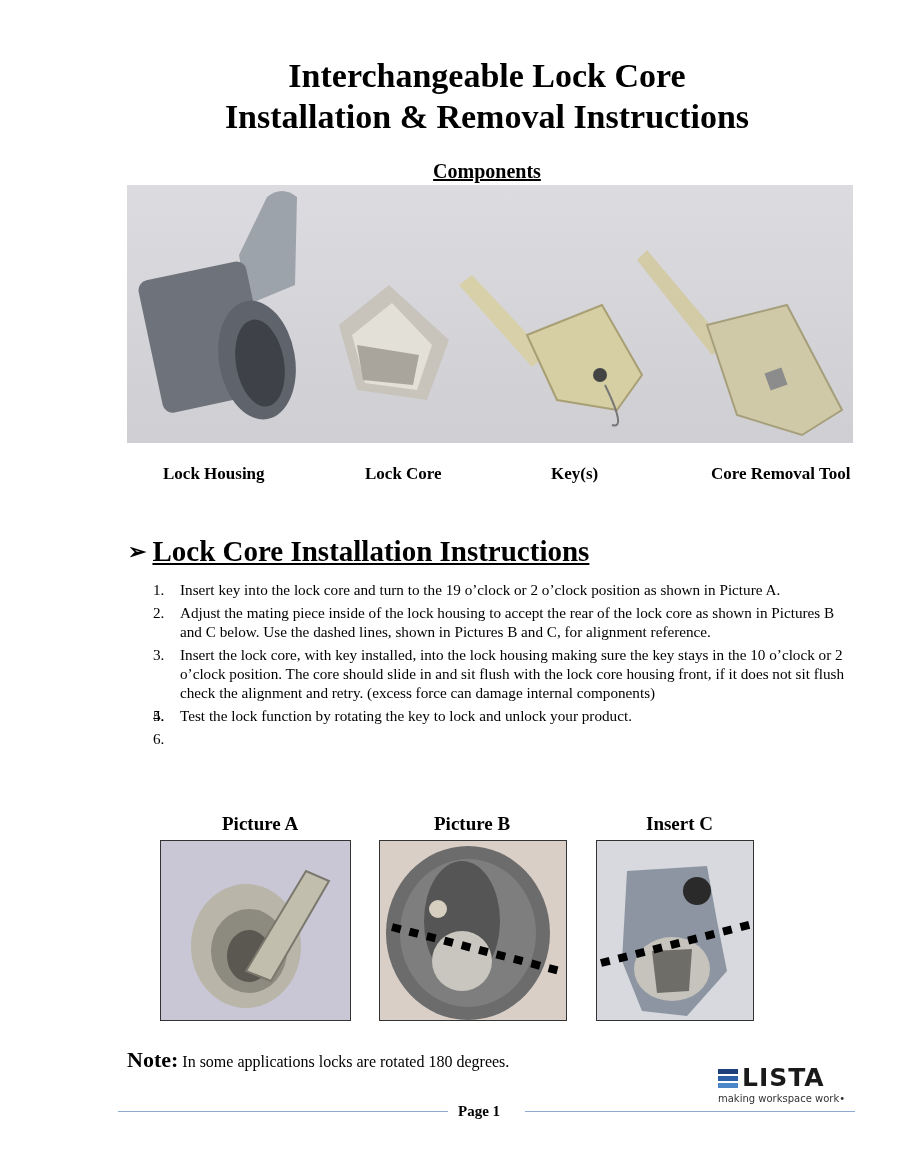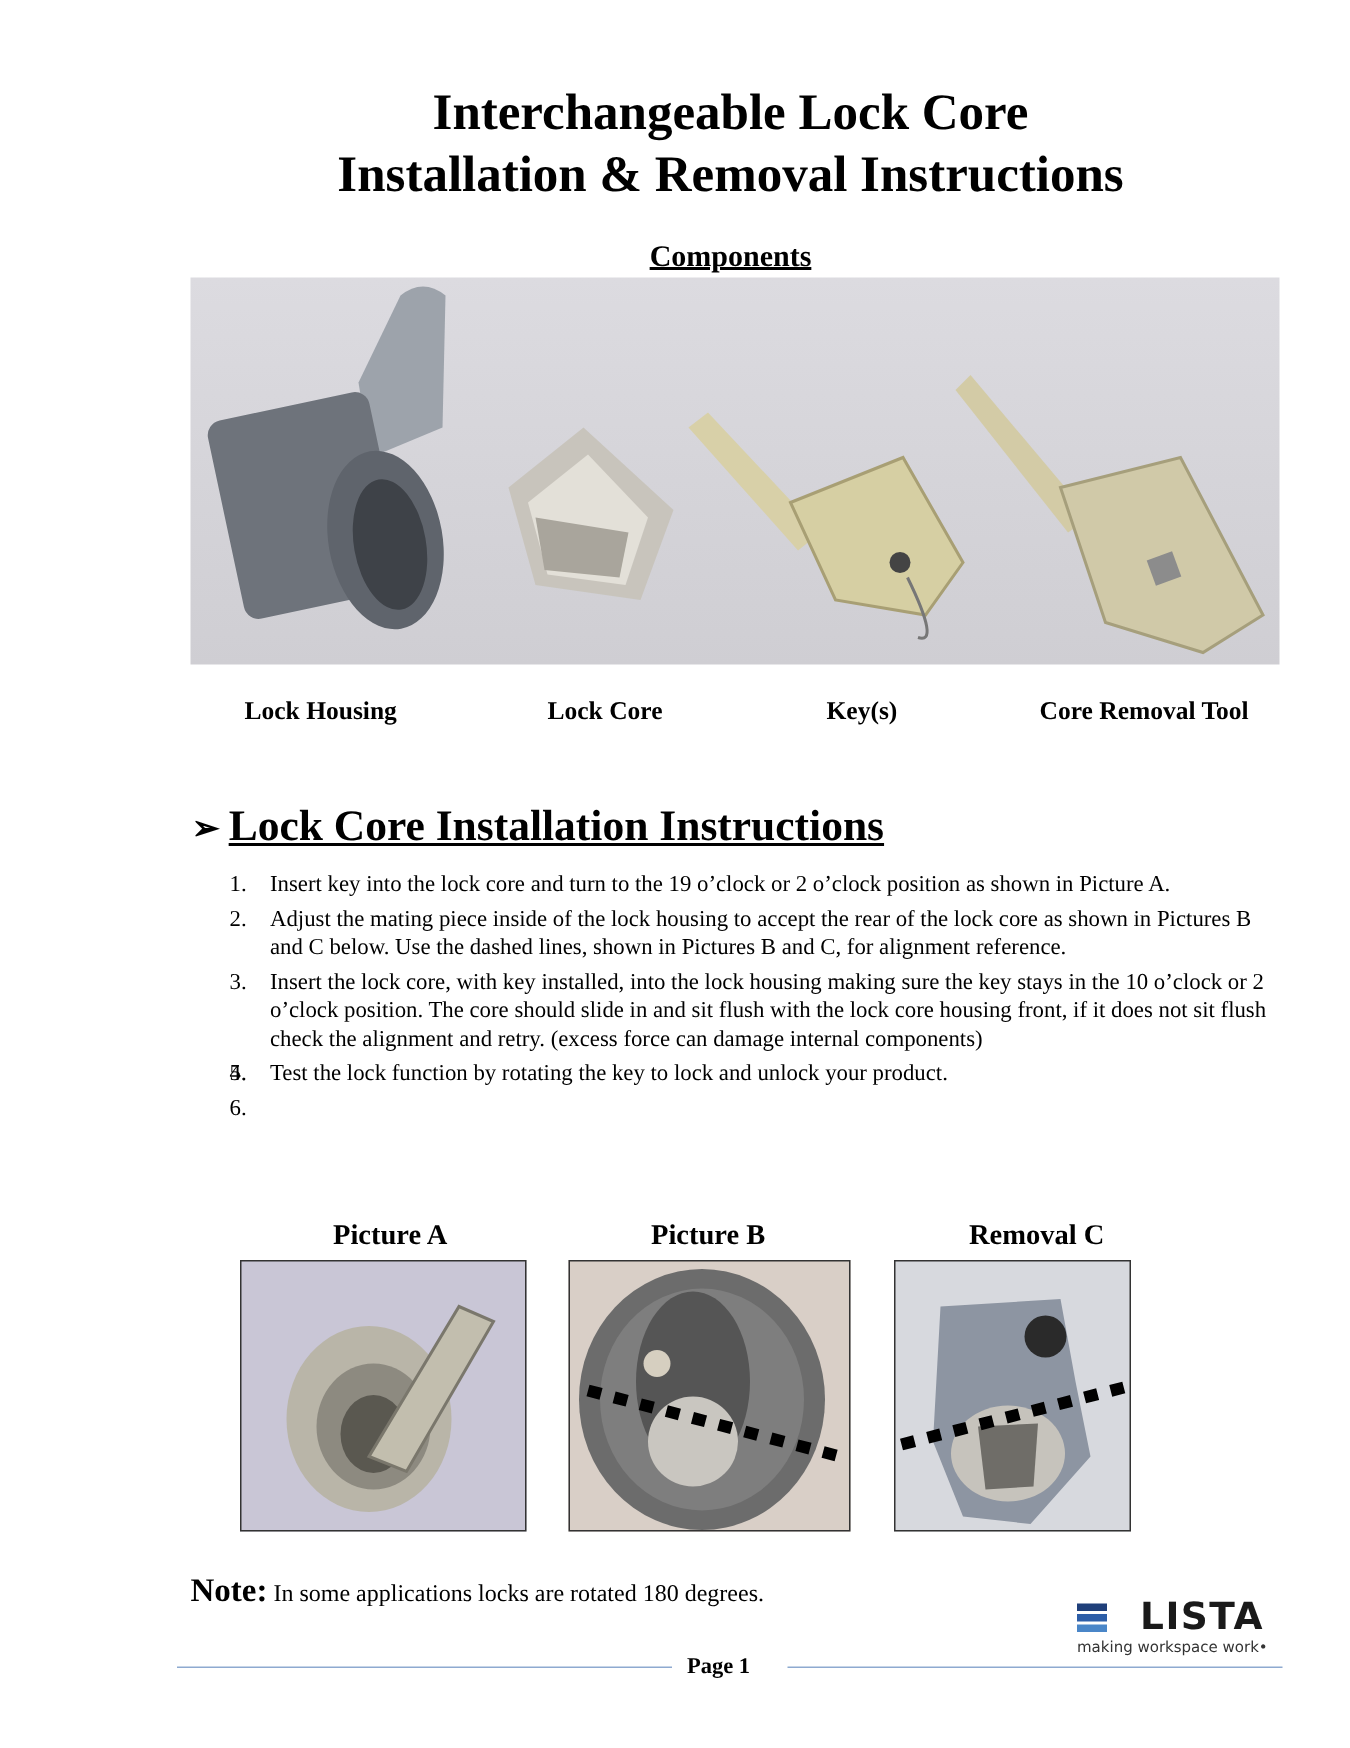--- a/index.html
+++ b/index.html
@@ -15,21 +15,21 @@
     ol.steps { position: absolute; left: 153px; top: 580px; width: 700px; margin: 0; padding: 0; list-style: none; font-size: 15.2px; line-height: 19px; }
     ol.steps li { position: relative; padding-left: 27px; margin-bottom: 4px; }
     ol.steps li .num { position: absolute; left: 0; top: 0; }
     .pic-label { position: absolute; top: 813px; font-weight: bold; font-size: 19px; white-space: nowrap; }
     .pic { position: absolute; border: 1px solid #333; overflow: hidden; }
     .note { position: absolute; left: 127px; top: 1047px; font-size: 16px; }
     .note .label { font-weight: bold; font-size: 22px; }
     .footer-line { position: absolute; top: 1111px; height: 1px; background: #8eaad0; }
     .page-num { position: absolute; top: 1103px; left: 458px; font-weight: bold; font-size: 15px; text-align: center; }
     .logo { position: absolute; left: 718px; top: 1066px; width: 140px; }
-    .logo-mark { display: flex; align-items: center; gap: 18px; }
+    .logo-mark { display: flex; align-items: center; }
     .logo-bars { display: flex; flex-direction: column; gap: 2px; margin-right: 4px; }
     .logo-bars div { width: 20px; height: 5px; }
     .logo-word { font-family: "DejaVu Sans", sans-serif; font-weight: bold; font-size: 25px; letter-spacing: 1px; color: #1a1a1a; line-height: 24px; }
     .logo-tag { font-family: "DejaVu Sans", sans-serif; font-size: 10px; color: #333; margin-top: 3px; }
   </style>
 </head>
 <body>
 
 <div class="title">
   <div>Interchangeable Lock Core</div>
@@ -66,40 +66,40 @@
       <path d="M580 140 L660 120 L715 225 L675 250 L610 230 Z" fill="#d0c9a8" stroke="#a69f7c" stroke-width="2"></path>
       <rect x="640" y="185" width="18" height="18" fill="#8c8c8c" transform="rotate(-20 649 194)"></rect>
     </g>
   </svg>
 </div>
 
 <div class="comp-labels">
   <span style="left:163px">Lock Housing</span>
   <span style="left:365px">Lock Core</span>
   <span style="left:551px">Key(s)</span>
-  <span style="left:693px">Core Removal Tool</span>
+  <span style="left:711px">Core Removal Tool</span>
 </div>
 
 <div class="section-heading">
   <span class="arrow">➢</span>
   <span class="text">Lock Core Installation Instructions</span>
 </div>
 
 <ol class="steps">
   <li><span class="num">1.</span><span>Insert key into the lock core and turn to the 19 o’clock or 2 o’clock position as shown in Picture A.</span></li>
   <li><span class="num">2.</span><span>Adjust the mating piece inside of the lock housing to accept the rear of the lock core as shown in Pictures B and C below. Use the dashed lines, shown in Pictures B and C, for alignment reference.</span></li>
   <li><span class="num">3.</span><span>Insert the lock core, with key installed, into the lock housing making sure the key stays in the 10 o’clock or 2 o’clock position. The core should slide in and sit flush with the lock core housing front, if it does not sit flush check the alignment and retry. (excess force can damage internal components)</span></li>
   <li><span class="num">4.</span></li>
   <li><span class="num">5.</span><span>Test the lock function by rotating the key to lock and unlock your product.</span></li>
   <li><span class="num">6.</span></li>
 </ol>
 
 <div class="pic-label" style="left:222px">Picture A</div>
 <div class="pic-label" style="left:434px">Picture B</div>
-<div class="pic-label" style="left:646px">Removal C</div>
+<div class="pic-label" style="left:646px">Insert C</div>
 
 <div class="pic" style="left:160px; top:840px; width:189px; height:179px; background:#c9c6d6;">
   <svg width="189" height="179" viewBox="0 0 189 179">
     <ellipse cx="85" cy="105" rx="55" ry="62" fill="#b9b5a8"></ellipse>
     <ellipse cx="88" cy="110" rx="38" ry="42" fill="#8d8a80"></ellipse>
     <ellipse cx="88" cy="115" rx="22" ry="26" fill="#5a5850"></ellipse>
     <path d="M85 130 L145 30 L168 40 L110 140 Z" fill="#c2beae" stroke="#7a776c" stroke-width="2"></path>
   </svg>
 </div>
 

